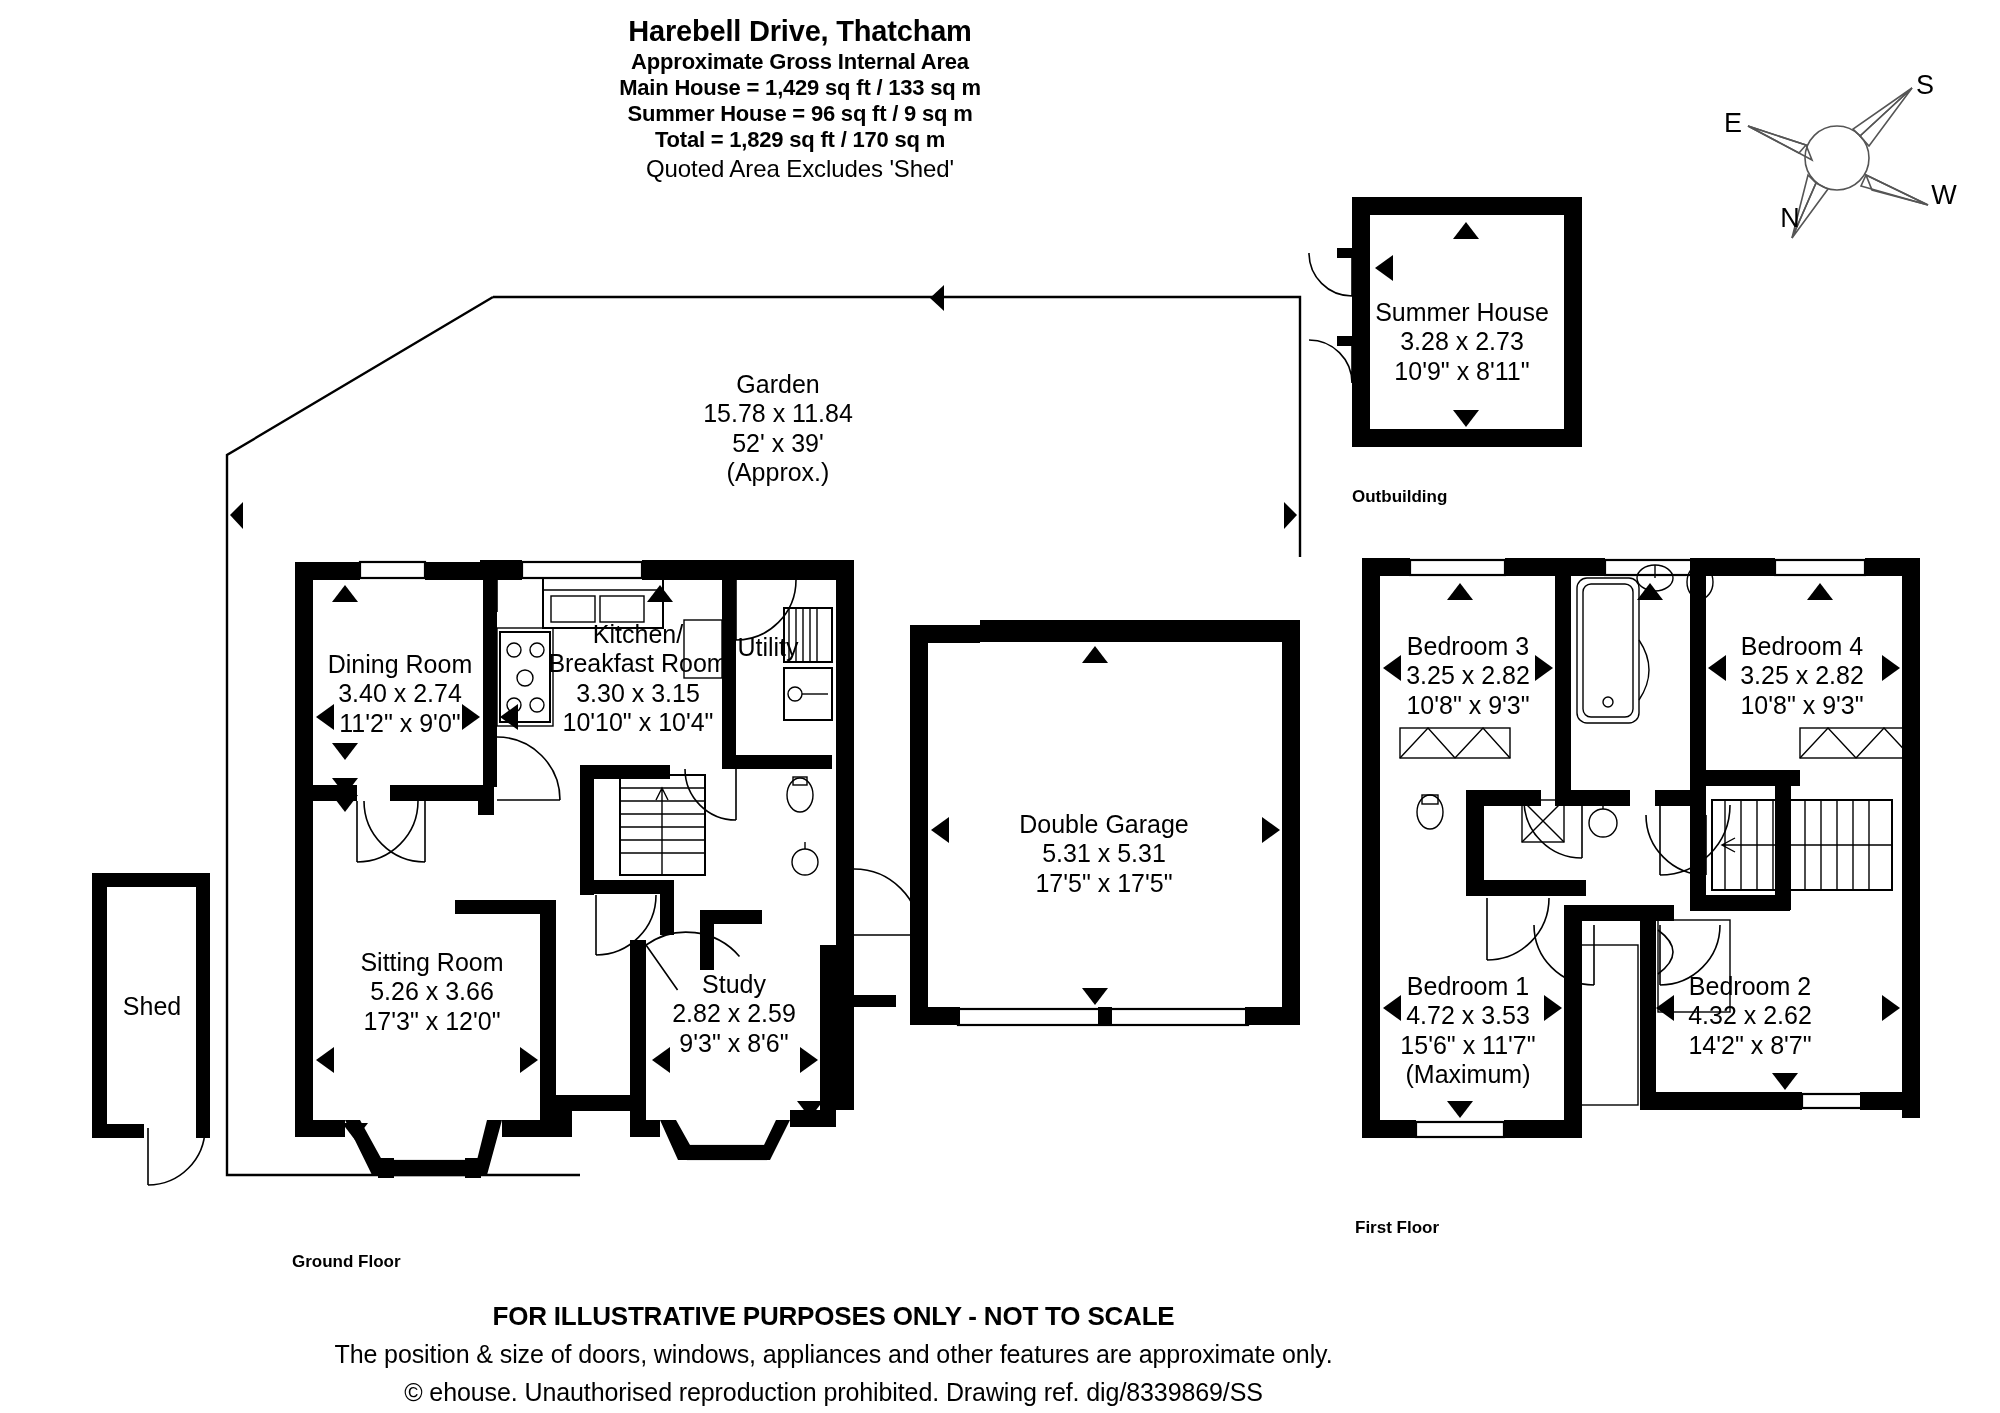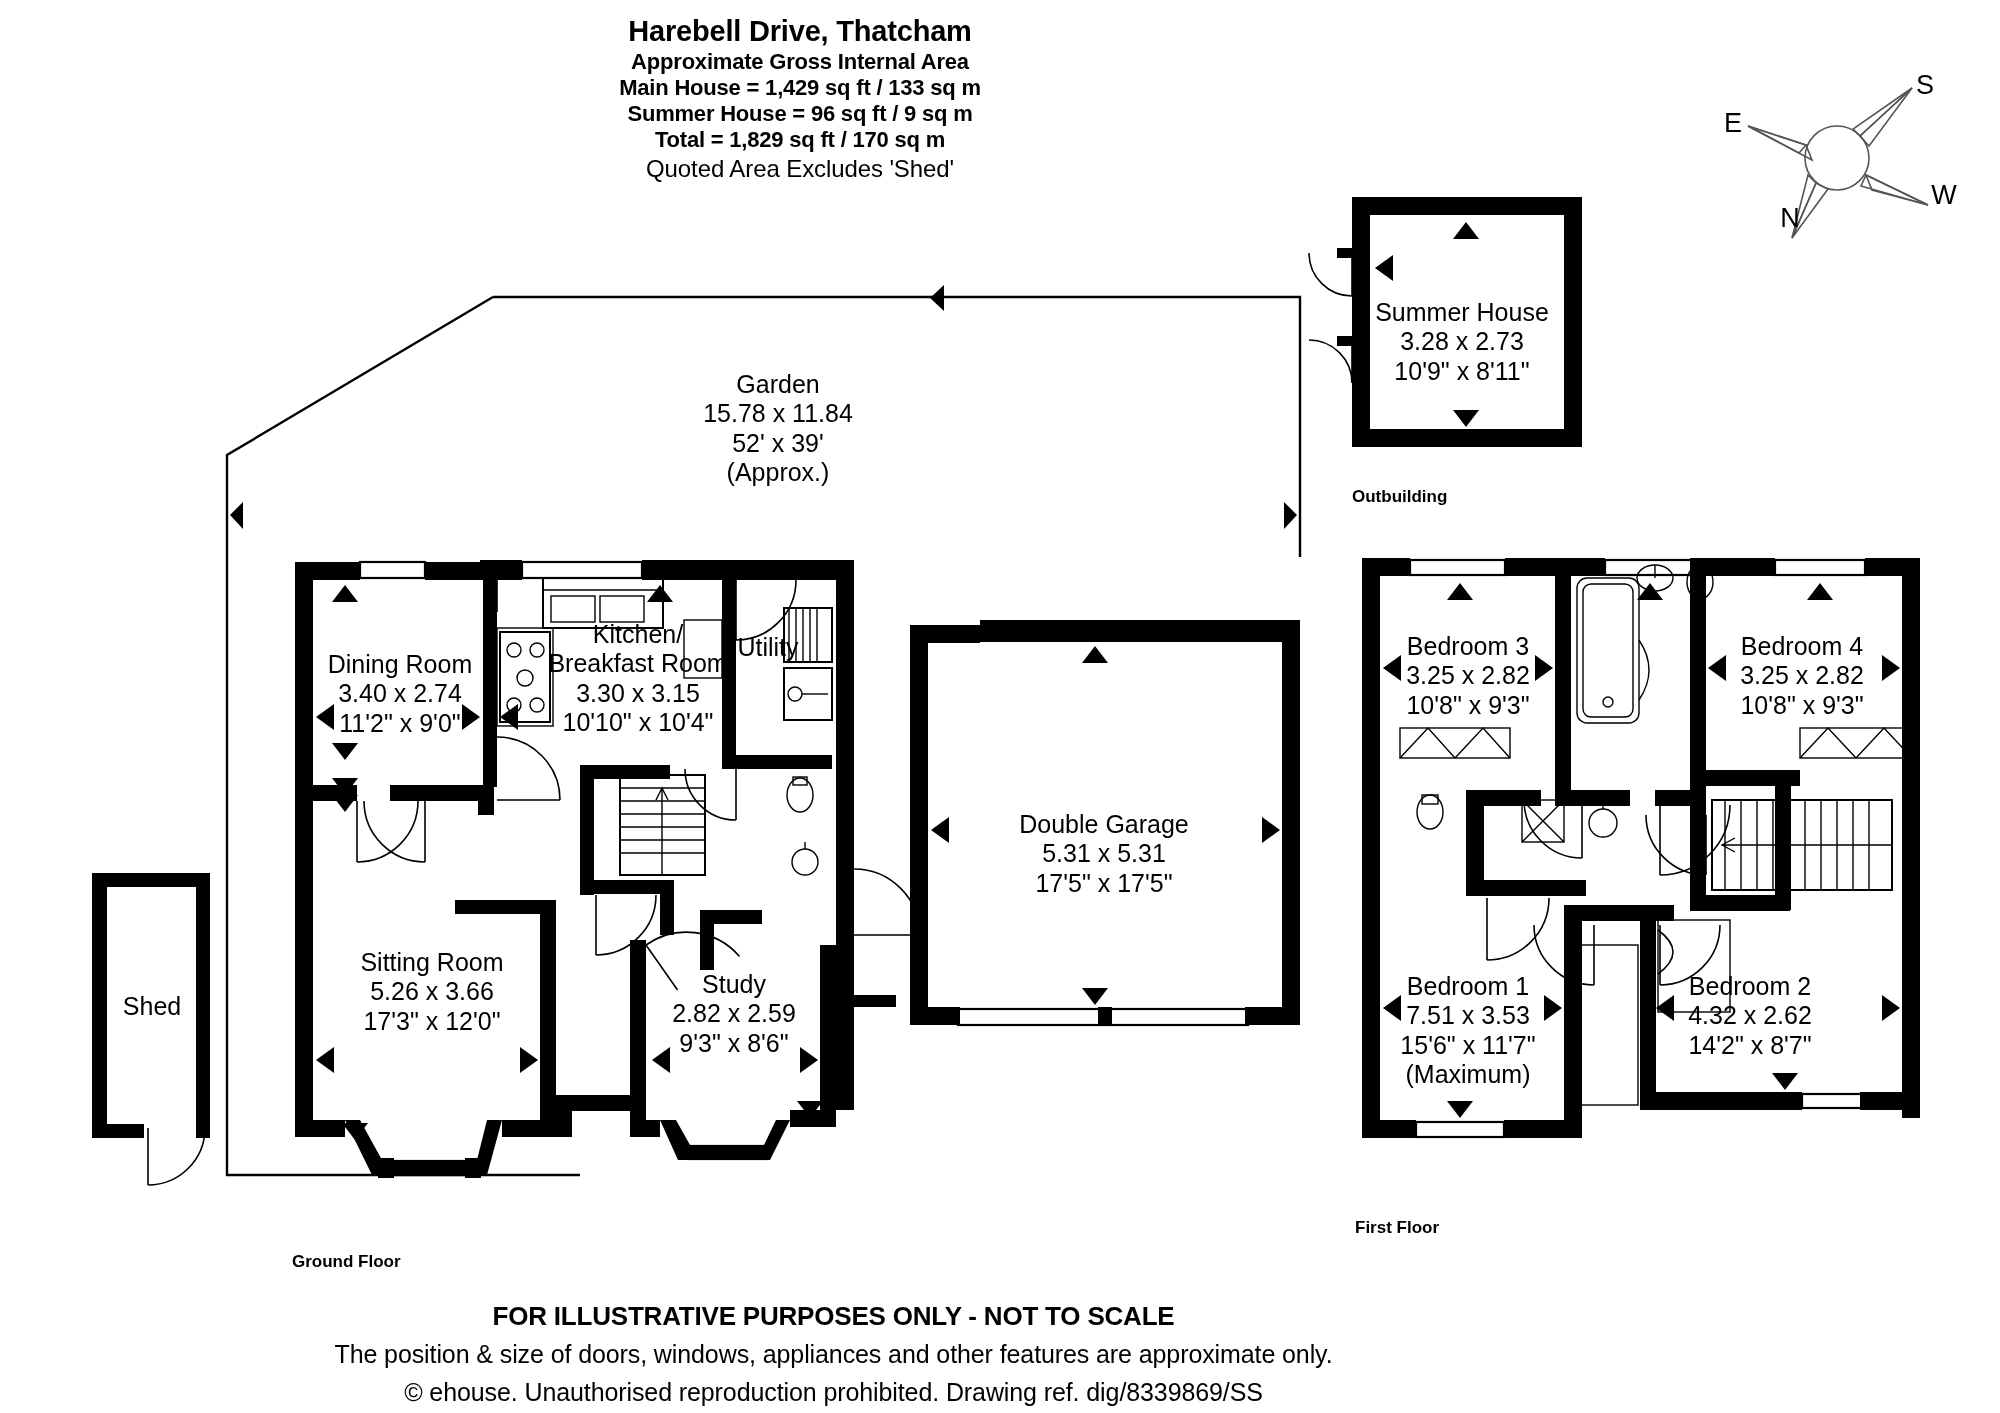--- a/index.html
+++ b/index.html
@@ -475,21 +475,21 @@
   </div>
 
   <div class="lbl" style="left:1802px; top:632px;">
     <div>Bedroom 4</div>
     <div>3.25 x 2.82</div>
     <div>10'8" x 9'3"</div>
   </div>
 
   <div class="lbl" style="left:1468px; top:972px;">
     <div>Bedroom 1</div>
-    <div>7.51 x 3.53</div>
+    <div>4.72 x 3.53</div>
     <div>15'6" x 11'7"</div>
     <div>(Maximum)</div>
   </div>
 
   <div class="lbl" style="left:1750px; top:972px;">
     <div>Bedroom 2</div>
     <div>4.32 x 2.62</div>
     <div>14'2" x 8'7"</div>
   </div>
 

